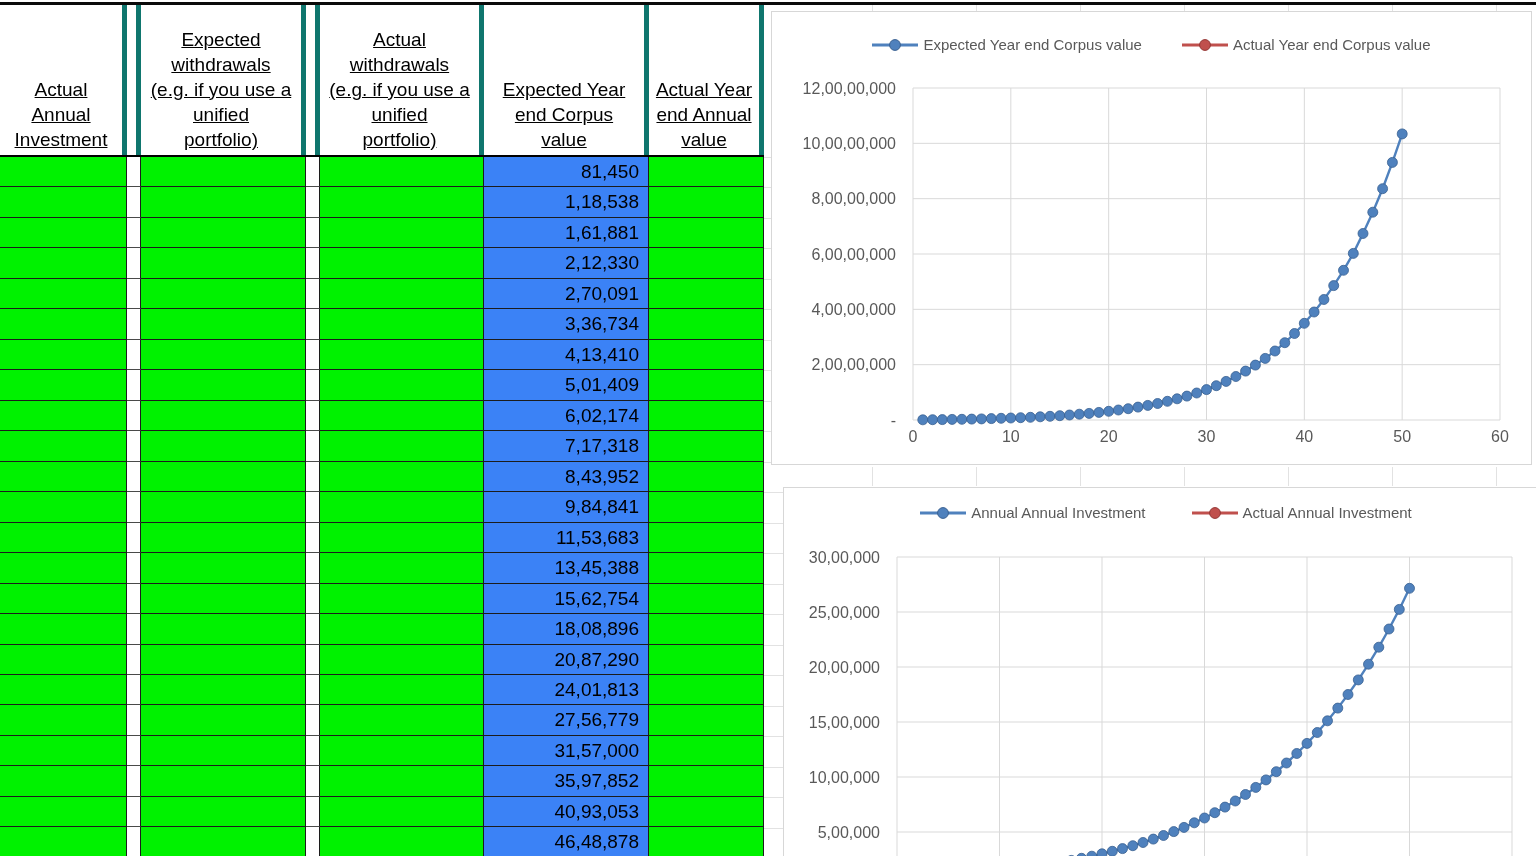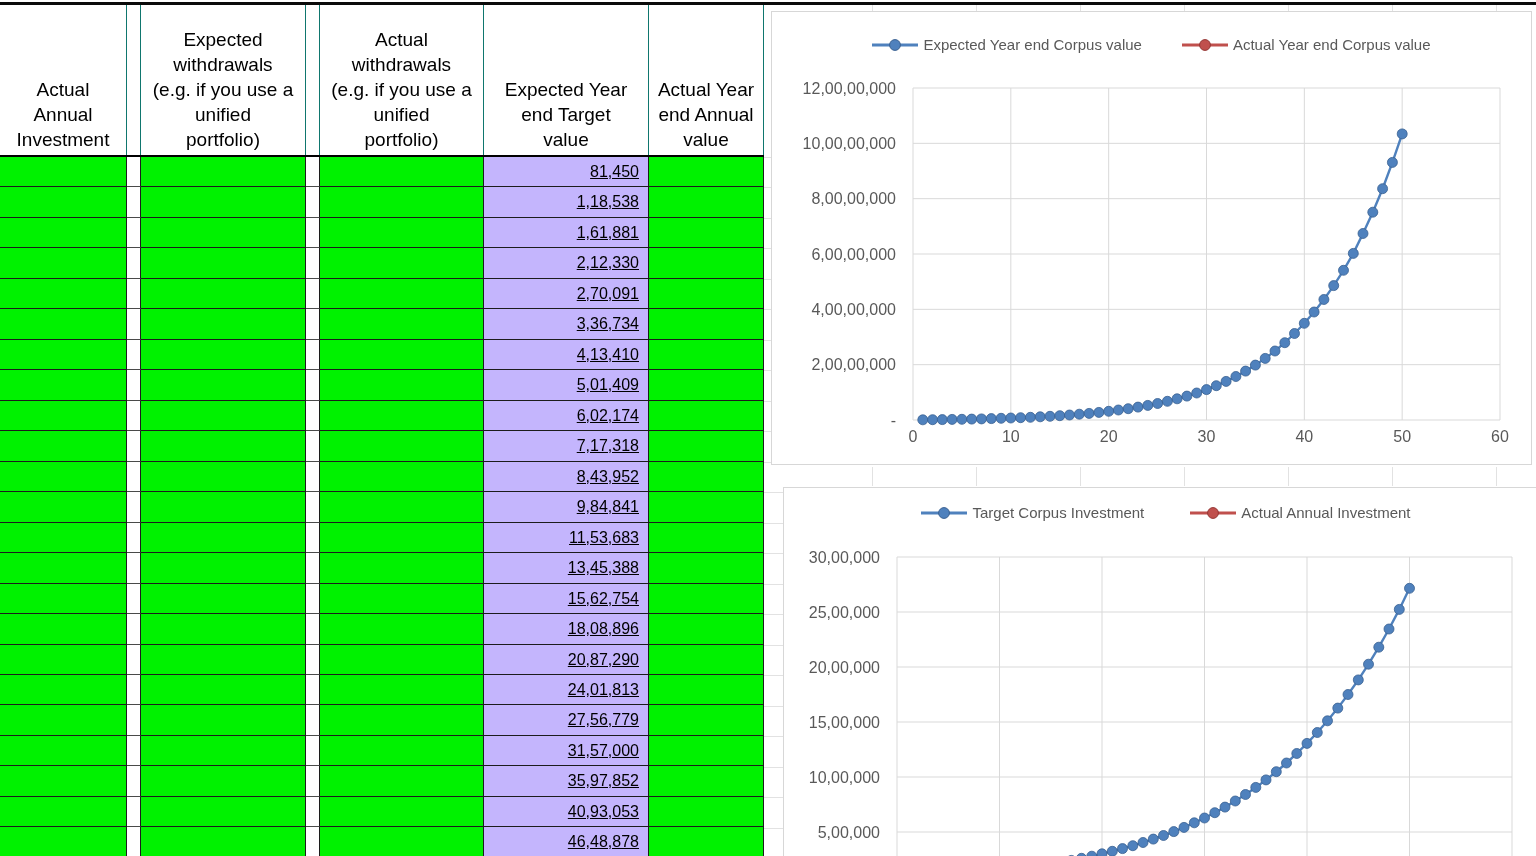--- a/index.html
+++ b/index.html
@@ -17,41 +17,41 @@
 
   
   #tbl-header{
     position:absolute;left:0;top:5px;width:764px;height:150px;
     display:grid;grid-template-columns:127px 14px 165px 14px 164px 165px 115px;
     grid-template-rows:150px;
     border-bottom:2px solid #000;
     background:#fff;
   }
   .hcell,.hsep{
-    border-right:1px solid #0f766e;
+    border-right:5px solid #0f766e;
     display:flex;align-items:flex-end;justify-content:center;
     box-sizing:border-box;
+    text-decoration:underline;
   }
   .hcell span{
     display:block;width:100%;text-align:center;
     font-size:19px;line-height:1.32;color:#000;
     white-space:pre-line;padding-bottom:3px;
   }
   #tbl-body{
     position:absolute;left:0;top:157px;width:764px;
     display:grid;grid-template-columns:127px 14px 165px 14px 164px 165px 115px;
     grid-auto-rows:30.48px;
   }
   #tbl-body .g{background:var(--green);border-bottom:1px solid #1c1c1c;border-right:1px solid #1c1c1c;box-sizing:border-box;}
   #tbl-body .s{background:#fff;border-bottom:1px solid #4a4a4a;border-right:1px solid #1c1c1c;box-sizing:border-box;}
   #tbl-body .v{
-    background:#c4b5fd;border-bottom:1px solid #1c1c1c;border-right:1px solid #1c1c1c;box-sizing:border-box;
-    font-size:16px;color:#000;text-align:right;padding-right:9px;line-height:29px;
+    background:#3b82f6;border-bottom:1px solid #1c1c1c;border-right:1px solid #1c1c1c;box-sizing:border-box;
+    font-size:19px;color:#000;text-align:right;padding-right:9px;line-height:29px;
     overflow:hidden;
-    text-decoration:underline;
   }
 
   
   .chart{
     position:absolute;background:#fff;border:1px solid #d7d7d7;box-sizing:border-box;
   }
   #chart1{left:771px;top:11px;width:761px;height:454px;}
   #chart2{left:783px;top:487px;width:766px;height:402px;}
   .legend{
     position:absolute;left:0;right:0;display:flex;justify-content:center;align-items:center;
@@ -125,21 +125,21 @@
     <div class="hsep"></div>
     <div class="hcell">
         <span>Actual
 withdrawals
 (e.g. if you use a
 unified
 portfolio)</span>
       </div>
     <div class="hcell">
         <span>Expected Year
-end Target
+end Corpus
 value</span>
       </div>
     <div class="hcell">
         <span>Actual Year
 end Annual
 value</span>
       </div>
   </div>
 
   <div id="tbl-body">
@@ -412,21 +412,21 @@
       </svg>
   </div>
 
   <div id="chart2" class="chart">
     <div class="legend">
       <div class="li">
         <svg class="lm" width="46" height="12">
           <line x1="0" y1="6" x2="46" y2="6" stroke-width="3" stroke="#4F81BD"></line>
           <circle cx="23" cy="6" r="5.4" fill="#4F81BD" stroke="#3A6191"></circle>
         </svg>
-        <span>Target Corpus Investment</span>
+        <span>Annual Annual Investment</span>
       </div>
       <div class="li">
         <svg class="lm" width="46" height="12">
           <line x1="0" y1="6" x2="46" y2="6" stroke-width="3" stroke="#C0504D"></line>
           <circle cx="23" cy="6" r="5.4" fill="#C0504D" stroke="#943634"></circle>
         </svg>
         <span>Actual Annual Investment</span>
       </div>
     </div>
     <svg class="plot" id="plot2" width="764" height="400">

